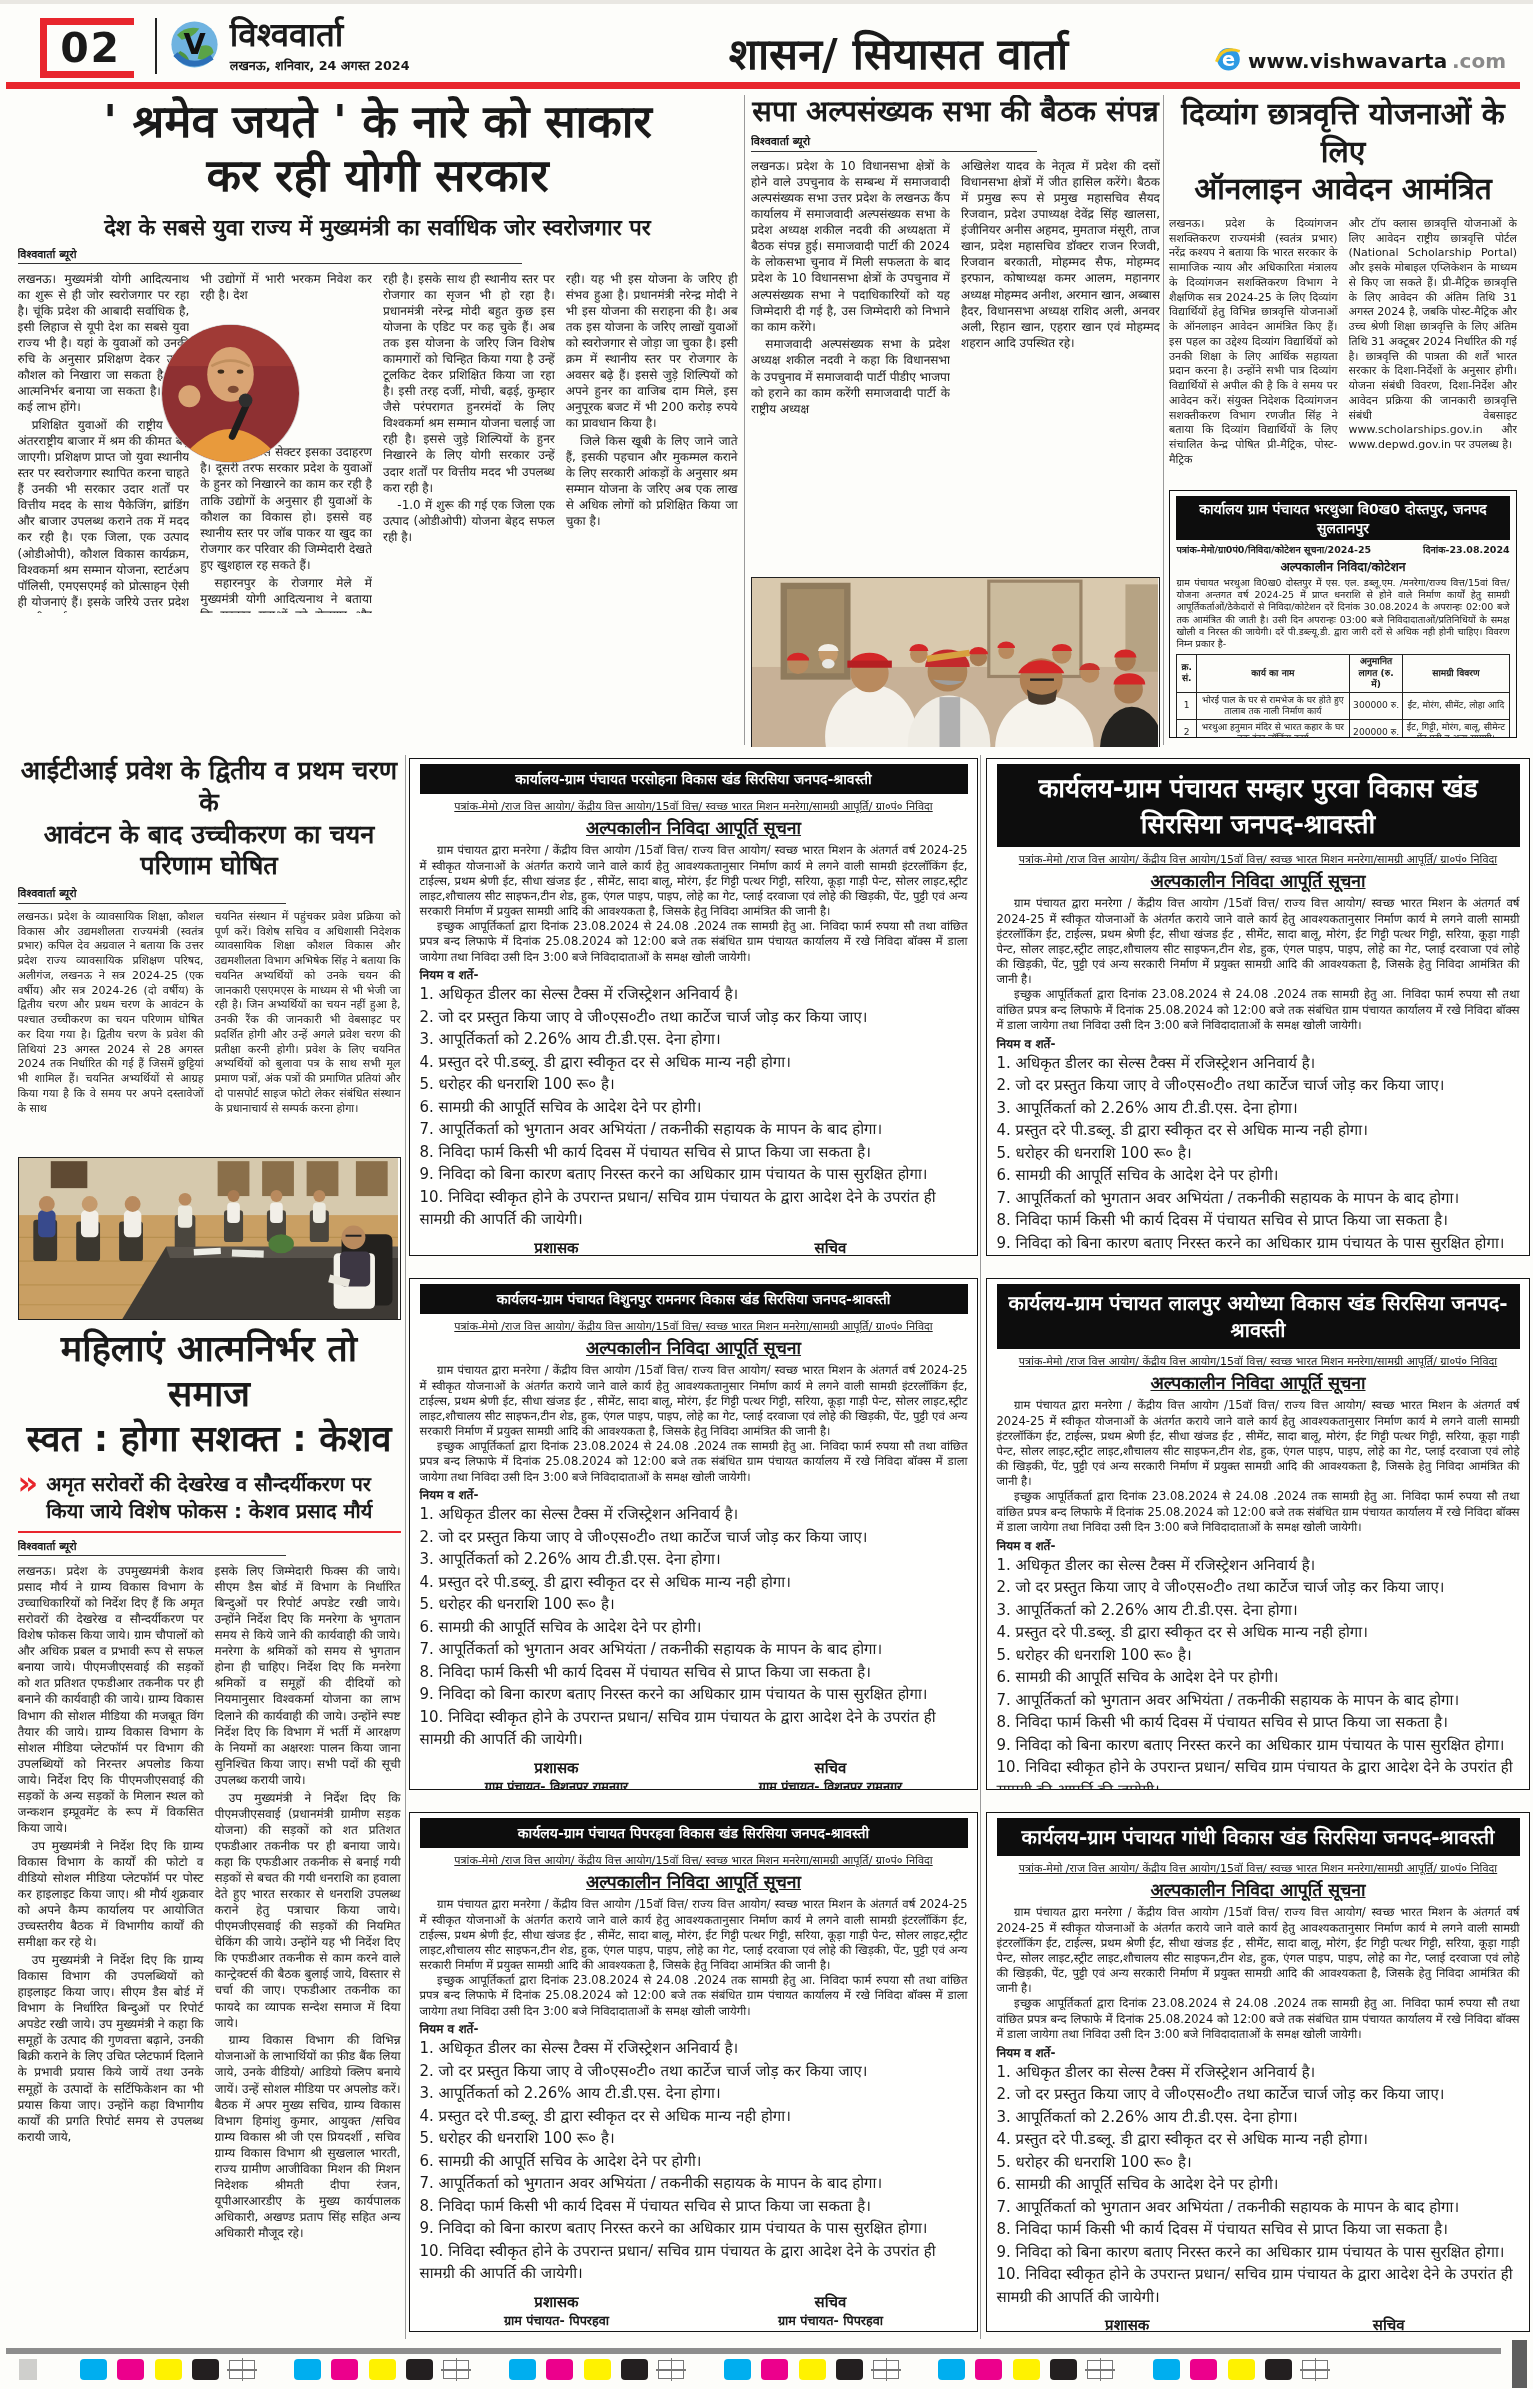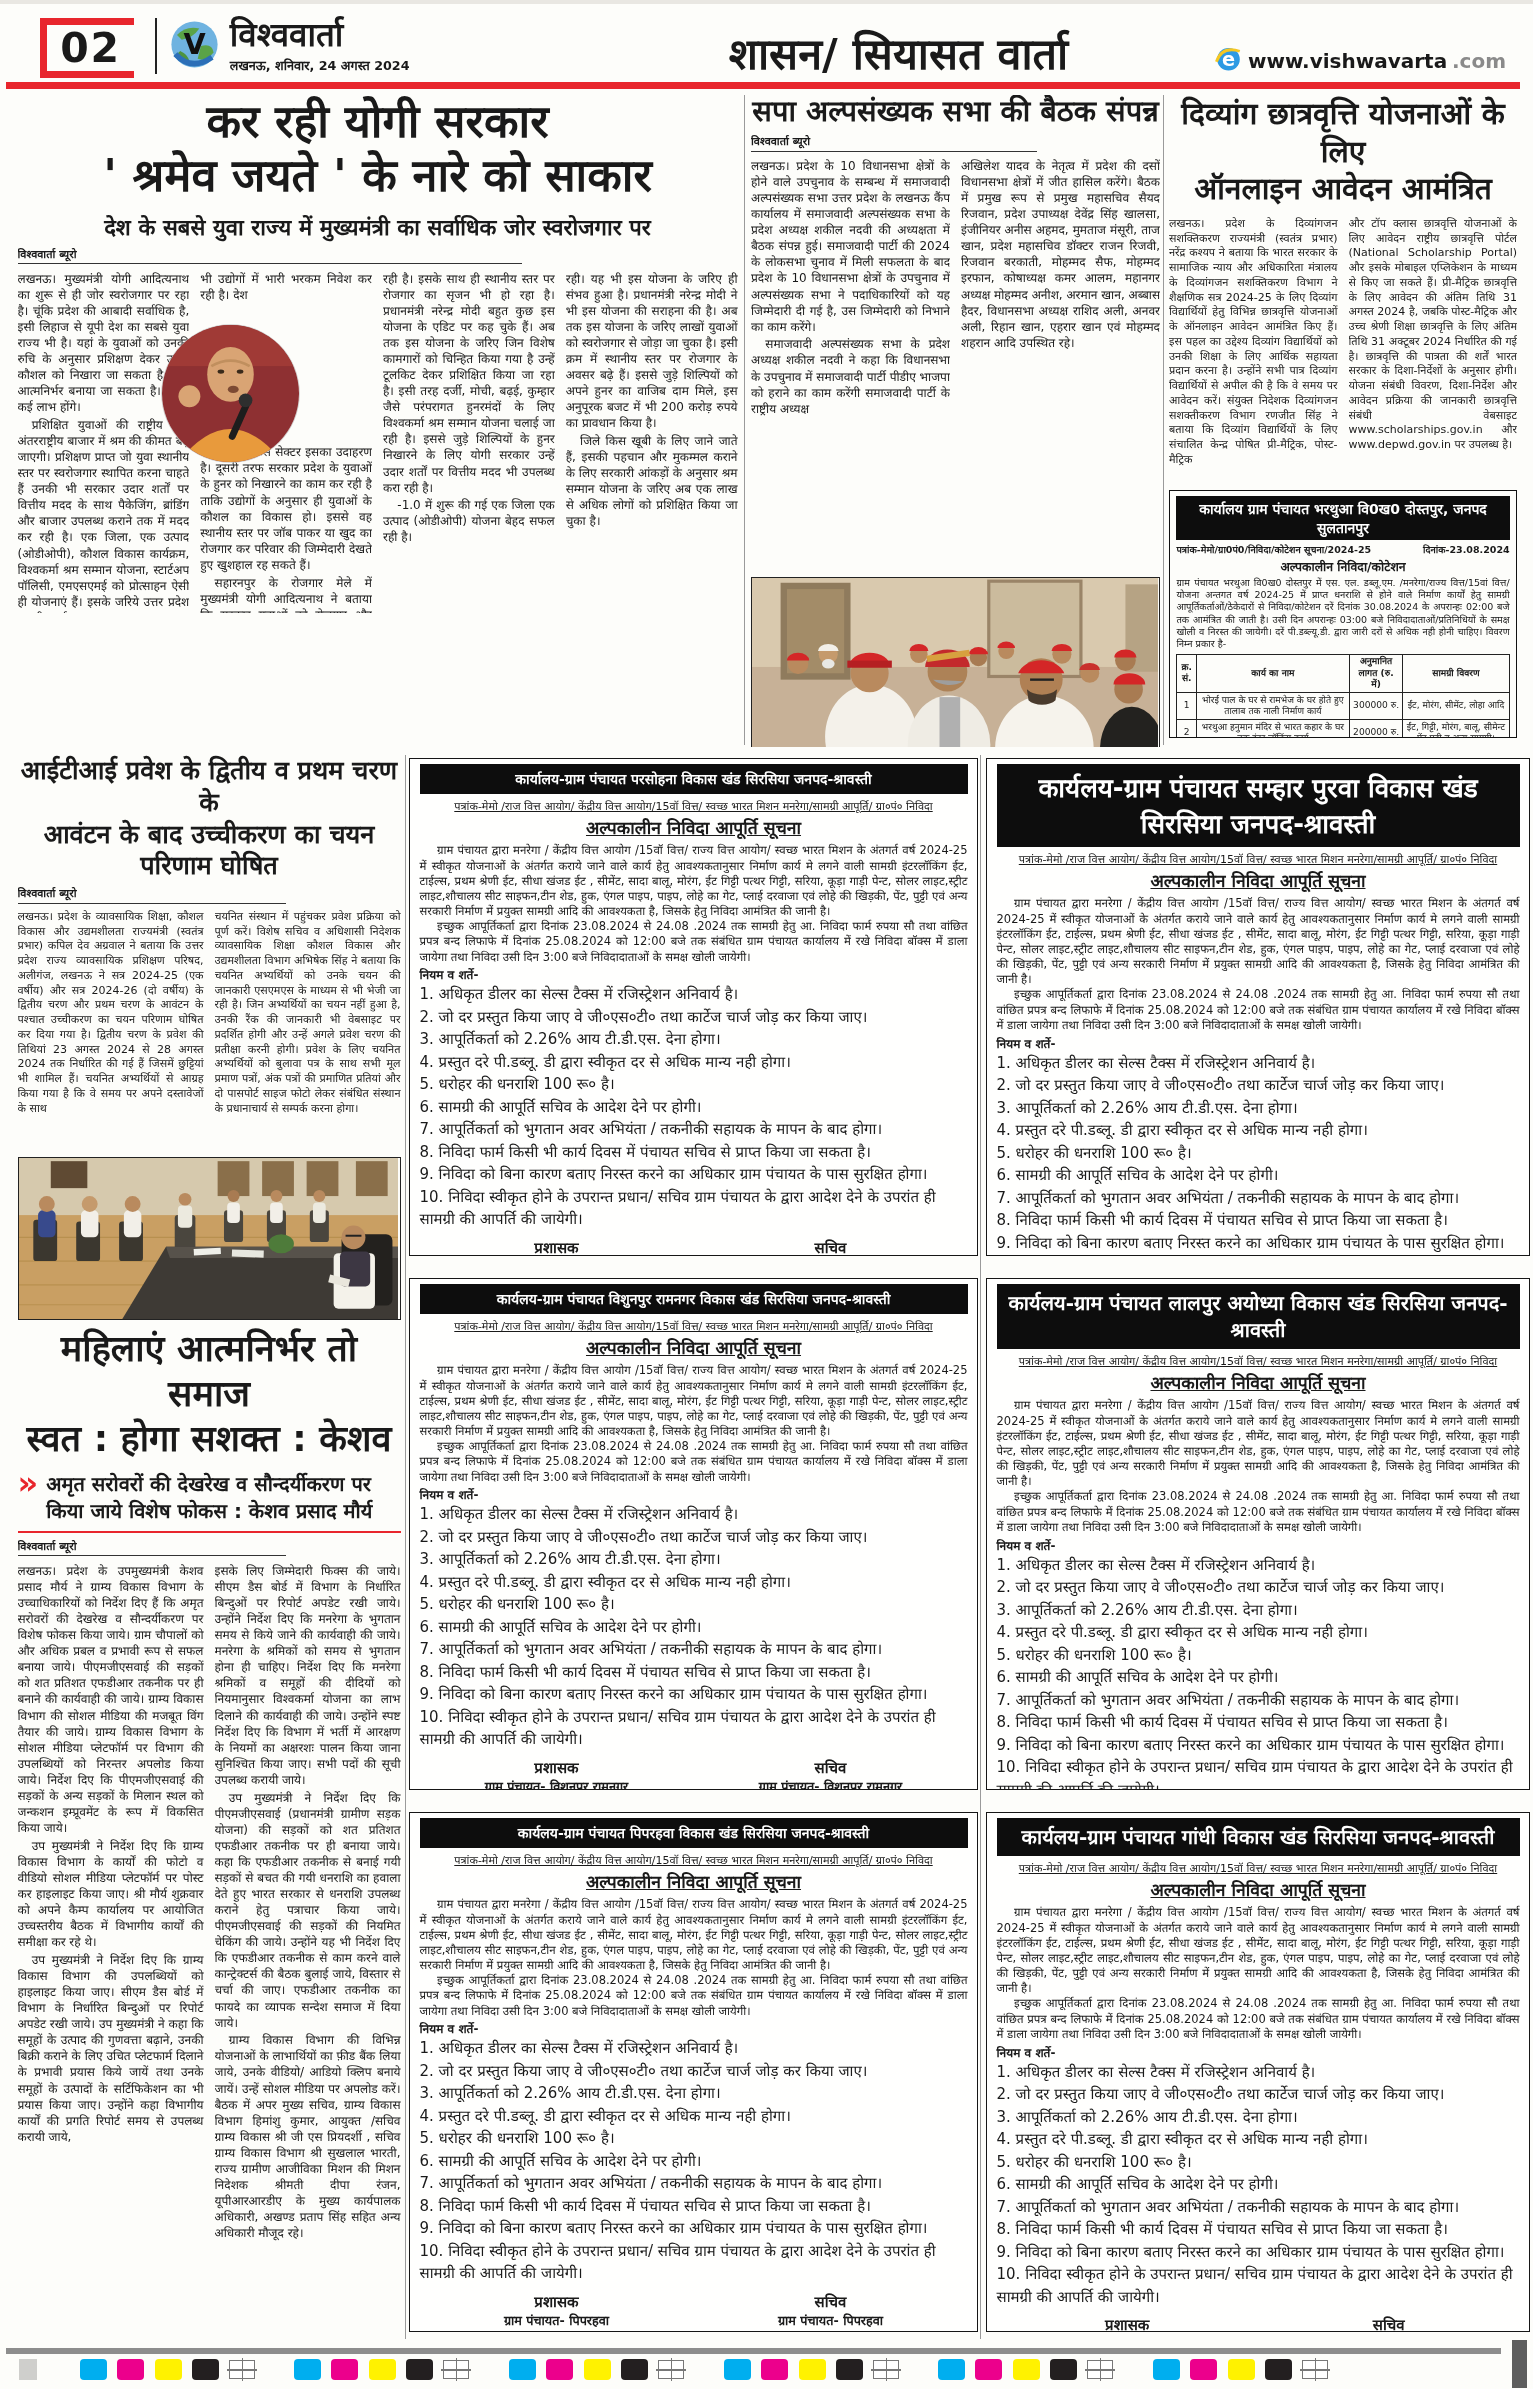--- a/index.html
+++ b/index.html
@@ -152,22 +152,22 @@
     </div>
   </div>
   <div class="redbar"></div>
 
   <div class="vline" style="left:744px;top:91px;height:650px;"></div>
   <div class="vline" style="left:1163px;top:91px;height:650px;"></div>
   <div class="vline" style="left:405px;top:751px;height:1584px;"></div>
   <div class="vline" style="left:980px;top:751px;height:1584px;"></div>
 
   <div class="lead">
+    <h1>' श्रमेव जयते ' के नारे को साकार</h1>
     <h1>कर रही योगी सरकार</h1>
-    <h1>' श्रमेव जयते ' के नारे को साकार</h1>
     <div class="subhead">देश के सबसे युवा राज्य में मुख्यमंत्री का सर्वाधिक जोर स्वरोजगार पर</div>
     <div class="byline">विश्ववार्ता ब्यूरो</div>
     <div class="cols">
       <div>
         <p class="noindent">लखनऊ। मुख्यमंत्री योगी आदित्यनाथ का शुरू से ही जोर स्वरोजगार पर रहा है। चूंकि प्रदेश की आबादी सर्वाधिक है, इसी लिहाज से यूपी देश का सबसे युवा राज्य भी है। यहां के युवाओं को उनकी रुचि के अनुसार प्रशिक्षण देकर उनके कौशल को निखारा जा सकता है, उन्हें आत्मनिर्भर बनाया जा सकता है। इसके कई लाभ होंगे।</p>
         <p>प्रशिक्षित युवाओं की राष्ट्रीय और अंतरराष्ट्रीय बाजार में श्रम की कीमत बढ़ जाएगी। प्रशिक्षण प्राप्त जो युवा स्थानीय स्तर पर स्वरोजगार स्थापित करना चाहते हैं उनकी भी सरकार उदार शर्तों पर वित्तीय मदद के साथ पैकेजिंग, ब्रांडिंग और बाजार उपलब्ध कराने तक में मदद कर रही है। एक जिला, एक उत्पाद (ओडीओपी), कौशल विकास कार्यक्रम, विश्वकर्मा श्रम सम्मान योजना, स्टार्टअप पॉलिसी, एमएसएमई को प्रोत्साहन ऐसी ही योजनाएं हैं। इसके जरिये उत्तर प्रदेश अपनी अर्थव्यवस्था का कायाकल्प कर रहा है।</p>
 
       </div>
       <div>
         <p class="noindent">भी उद्योगों में भारी भरकम निवेश कर रही है। देश</p>

